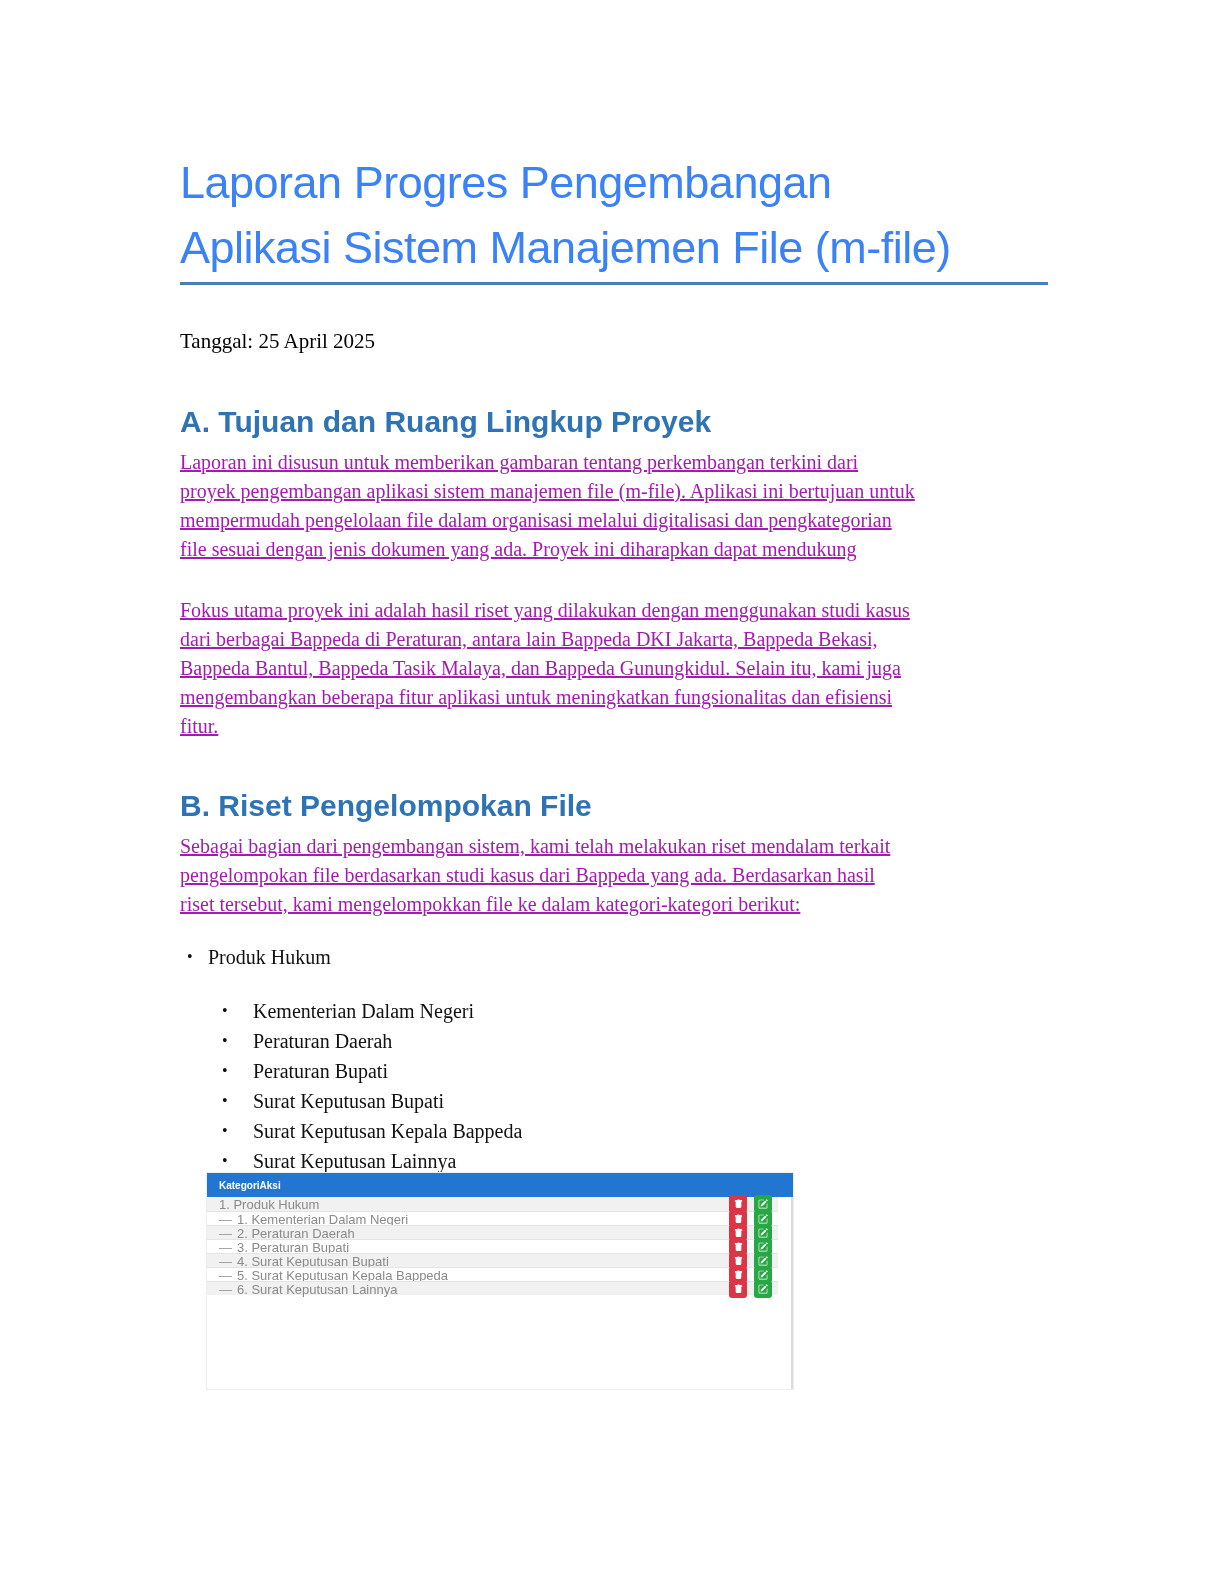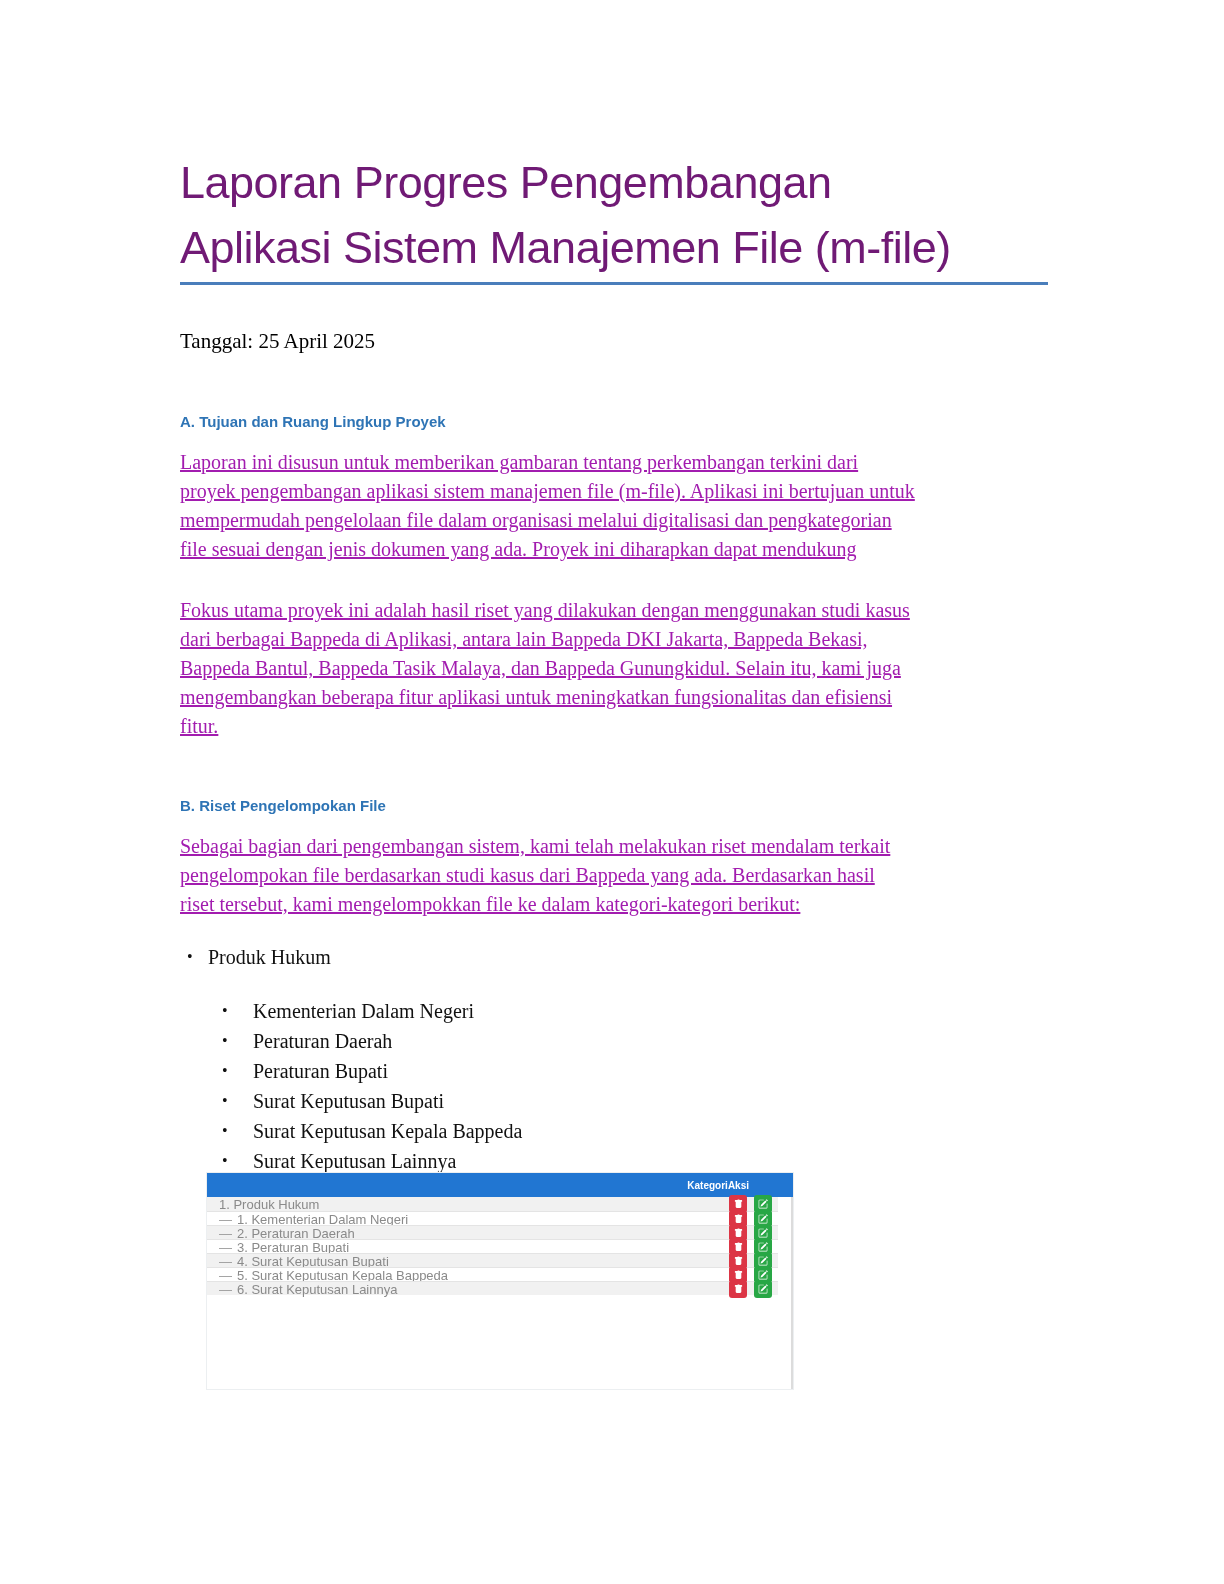--- a/index.html
+++ b/index.html
@@ -5,30 +5,30 @@
   * { margin:0; padding:0; box-sizing:border-box; }
   html,body { background:#ffffff; }
   .page {
     position:relative; width:1224px; height:1584px; margin:0 auto;
     background:#ffffff; overflow:hidden;
     font-family:"Liberation Serif", serif; color:#1a1a1a;
   }
   .content { padding:0 176px 0 180px; }
 
   
-  .doc-title { margin-top:150px; font-family:"Liberation Sans", sans-serif; color:#701a75; }
+  .doc-title { margin-top:150px; font-family:"Liberation Sans", sans-serif; color:#3b82f6; }
   .doc-title .title-line { font-size:45px; line-height:65px; white-space:nowrap; letter-spacing:-0.5px; }
   .title-rule { margin-top:2px; border:0; border-top:3px solid #4a7ebb; width:100%; }
 
   
   .date-line { margin-top:42px; font-size:21px; line-height:28px; color:#000; }
 
   
   .sec-heading { font-family:"Liberation Sans", sans-serif; font-weight:bold;
-    font-size:15px; line-height:30px; color:#2e74b5; }
+    font-size:30px; line-height:30px; color:#2e74b5; }
   .heading-a { margin-top:52px; }
   .heading-b { margin-top:50px; }
 
   
   .para { margin-top:11px; }
   .para-2 { margin-top:32px; }
   .tline { font-size:20px; line-height:29px; white-space:nowrap; color:#a21caf;text-decoration:underline; }
 
   
   .bullet-main { margin-top:23px; display:flex; font-size:20px; line-height:30px; color:#111; }
@@ -38,21 +38,21 @@
   .sub-item .bullet-glyph { width:31px; margin-left:42px; font-size:16px; }
 
   
   .shot-table {
     position:relative; margin-top:-3px; margin-left:27px;
     width:586px; height:216px; overflow:hidden;
     font-family:"Liberation Sans", sans-serif;
     box-shadow:0 0 0 1px #eceff1;
   }
   .shot-header {
-    display:flex; justify-content:flex-end; align-items:center;
+    display:flex; justify-content:flex-start; align-items:center;
     height:24px; background:#2176d2; color:#ffffff;
     font-size:10px; font-weight:bold; padding:0 44px 0 12px;
   }
   .shot-body { position:relative; }
   .shot-row { position:relative; height:14px; display:flex; align-items:flex-start;
     padding-left:12px; font-size:13px; color:#8a8a8a; background:#ffffff;
     border-top:1px solid #e4e4e4; }
   .shot-row:first-child { border-top:none; }
   .shot-row.alt { background:#f1f1f1; }
   .shot-row .dash { color:#9a9a9a; margin-right:6px; letter-spacing:-1px; }
@@ -82,21 +82,21 @@
 
     <div class="sec-heading heading-a">A. Tujuan dan Ruang Lingkup Proyek</div>
     <div class="para">
         <div class="tline">Laporan ini disusun untuk memberikan gambaran tentang perkembangan terkini dari</div>
         <div class="tline">proyek pengembangan aplikasi sistem manajemen file (m-file). Aplikasi ini bertujuan untuk</div>
         <div class="tline">mempermudah pengelolaan file dalam organisasi melalui digitalisasi dan pengkategorian</div>
         <div class="tline">file sesuai dengan jenis dokumen yang ada. Proyek ini diharapkan dapat mendukung</div>
       </div>
     <div class="para para-2">
         <div class="tline">Fokus utama proyek ini adalah hasil riset yang dilakukan dengan menggunakan studi kasus</div>
-        <div class="tline">dari berbagai Bappeda di Aplikasi, antara lain Bappeda DKI Jakarta, Bappeda Bekasi,</div>
+        <div class="tline">dari berbagai Bappeda di Peraturan, antara lain Bappeda DKI Jakarta, Bappeda Bekasi,</div>
         <div class="tline">Bappeda Bantul, Bappeda Tasik Malaya, dan Bappeda Gunungkidul. Selain itu, kami juga</div>
         <div class="tline">mengembangkan beberapa fitur aplikasi untuk meningkatkan fungsionalitas dan efisiensi</div>
         <div class="tline">fitur.</div>
       </div>
 
     <div class="sec-heading heading-b">B. Riset Pengelompokan File</div>
     <div class="para">
         <div class="tline">Sebagai bagian dari pengembangan sistem, kami telah melakukan riset mendalam terkait</div>
         <div class="tline">pengelompokan file berdasarkan studi kasus dari Bappeda yang ada. Berdasarkan hasil</div>
         <div class="tline">riset tersebut, kami mengelompokkan file ke dalam kategori-kategori berikut:</div>

